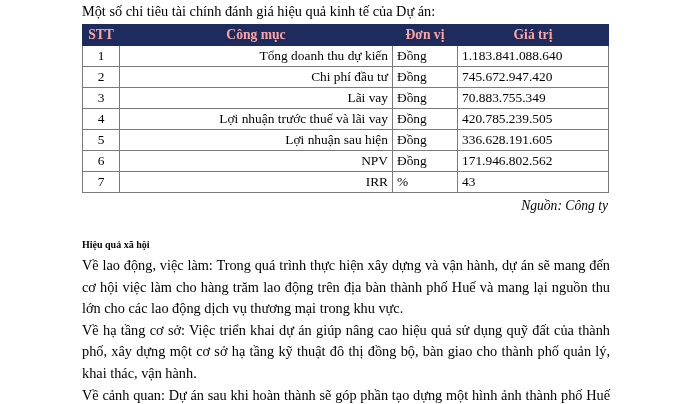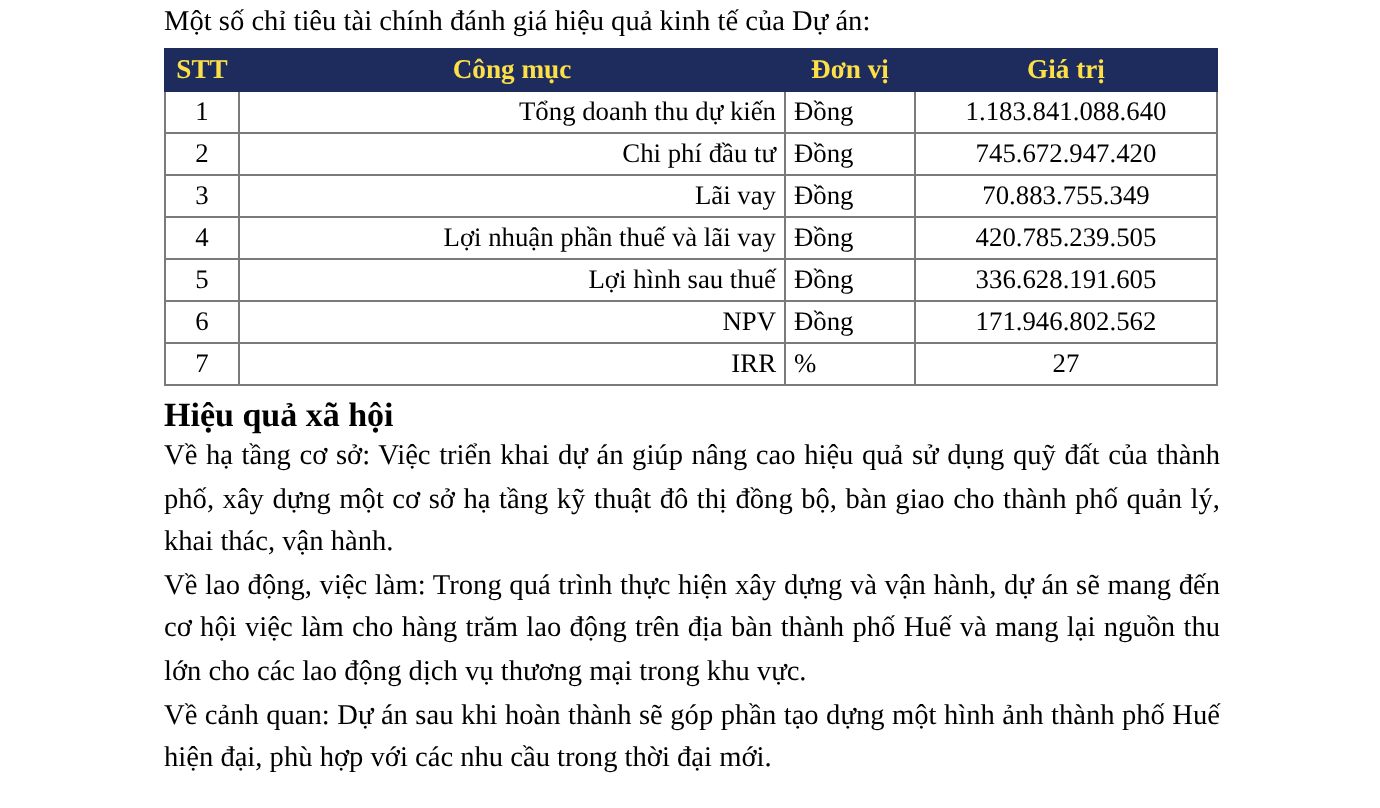--- a/index.html
+++ b/index.html
@@ -38,50 +38,50 @@
     border: 1px solid #7a7a7a;
     font-size: 13.4px;
     line-height: 16px;
     padding: 2px 4px;
     vertical-align: middle;
     height: 18px;
     box-sizing: border-box;
   }
   table.fin-table thead th {
     background: #1d2c5c;
-    color: #fde047;
+    color: #fca5a5;
     font-weight: bold;
     text-align: center;
     border: 1px solid #1d2c5c;
     height: 21px;
     font-size: 13.6px;
   }
   .col-stt  { width: 37px; }
   .col-item { width: 273px; }
   .col-unit { width: 65px; }
   .col-val  { width: 151px; }
 
   td.c-stt  { text-align: center; }
   td.c-item { text-align: right; padding-left: 6px; }
   td.c-unit { text-align: left; }
-  td.c-val  { text-align: center; padding-right: 5px; }
+  td.c-val  { text-align: left; padding-right: 5px; }
 
   .source {
     text-align: right;
     font-style: italic;
     font-size: 13.6px;
     line-height: 19px;
     margin-top: 3px;
     padding-right: 2px;
   }
   .section-heading {
     font-weight: bold;
-    font-size: 17px;
+    font-size: 10px;
     line-height: 21px;
-    margin-top: 4px;
+    margin-top: 19px;
   }
   .para {
     font-size: 14.3px;
     line-height: 21.6px;
     text-align: justify;
     margin: 0;
   }
 </style>
 </head>
 <body>
@@ -119,47 +119,48 @@
         <td class="c-val">745.672.947.420</td>
       </tr>
       <tr>
         <td class="c-stt">3</td>
         <td class="c-item">Lãi vay</td>
         <td class="c-unit">Đồng</td>
         <td class="c-val">70.883.755.349</td>
       </tr>
       <tr>
         <td class="c-stt">4</td>
-        <td class="c-item">Lợi nhuận phần thuế và lãi vay</td>
+        <td class="c-item">Lợi nhuận trước thuế và lãi vay</td>
         <td class="c-unit">Đồng</td>
         <td class="c-val">420.785.239.505</td>
       </tr>
       <tr>
         <td class="c-stt">5</td>
-        <td class="c-item">Lợi hình sau thuế</td>
+        <td class="c-item">Lợi nhuận sau hiện</td>
         <td class="c-unit">Đồng</td>
         <td class="c-val">336.628.191.605</td>
       </tr>
       <tr>
         <td class="c-stt">6</td>
         <td class="c-item">NPV</td>
         <td class="c-unit">Đồng</td>
         <td class="c-val">171.946.802.562</td>
       </tr>
       <tr>
         <td class="c-stt">7</td>
         <td class="c-item">IRR</td>
         <td class="c-unit">%</td>
-        <td class="c-val">27</td>
+        <td class="c-val">43</td>
       </tr>
     </tbody>
   </table>
 
+  <div class="source">Nguồn: Công ty</div>
 
   <div class="section-heading">Hiệu quả xã hội</div>
 
+  <p class="para">Về lao động, việc làm: Trong quá trình thực hiện xây dựng và vận hành, dự án sẽ mang đến cơ hội việc làm cho hàng trăm lao động trên địa bàn thành phố Huế và mang lại nguồn thu lớn cho các lao động dịch vụ thương mại trong khu vực.</p>
+
   <p class="para">Về hạ tầng cơ sở: Việc triển khai dự án giúp nâng cao hiệu quả sử dụng quỹ đất của thành phố, xây dựng một cơ sở hạ tầng kỹ thuật đô thị đồng bộ, bàn giao cho thành phố quản lý, khai thác, vận hành.</p>
-
-  <p class="para">Về lao động, việc làm: Trong quá trình thực hiện xây dựng và vận hành, dự án sẽ mang đến cơ hội việc làm cho hàng trăm lao động trên địa bàn thành phố Huế và mang lại nguồn thu lớn cho các lao động dịch vụ thương mại trong khu vực.</p>
 
   <p class="para">Về cảnh quan: Dự án sau khi hoàn thành sẽ góp phần tạo dựng một hình ảnh thành phố Huế hiện đại, phù hợp với các nhu cầu trong thời đại mới.</p>
 
 </div>
 
 </body></html>

